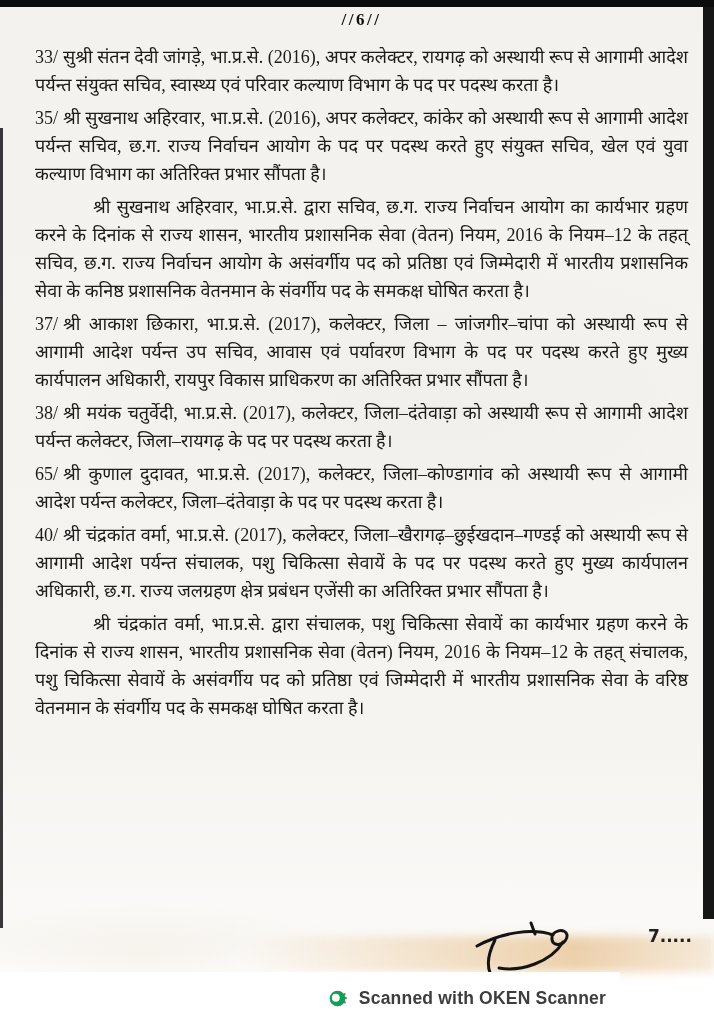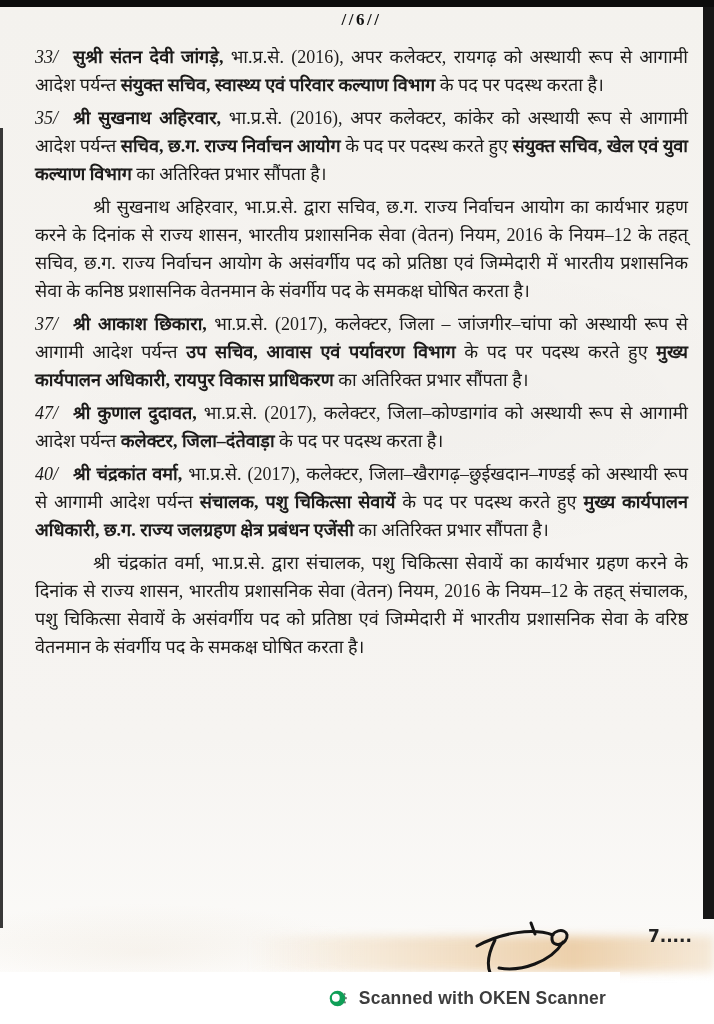--- a/index.html
+++ b/index.html
@@ -13,23 +13,23 @@
   }
   
   .border-top    { position:absolute; top:0; left:0; width:714px; height:7px; background:#0c0c0c; }
   .border-right  { position:absolute; top:7px; right:0; width:11px; height:912px; background:#161616; }
   .border-left   { position:absolute; top:128px; left:0; width:3px; height:800px; background:rgba(22,22,22,0.85); }
   
   .content { position:absolute; top:10px; left:35px; width:653px; color:#1c1b1a; }
   .page-header { text-align:center; font-size:17px; font-weight:700; letter-spacing:2.5px; margin:0 0 13px 0; color:#111; }
   .para { margin:0 0 5px 0; text-align:justify; font-size:18px; line-height:28px; }
   .para.gap-top { margin-top:12px; }
-  .para .pnum { margin-right:15px;font-style:italic; }
+  .para .pnum { margin-right:5px; }
   .para.indent { text-indent:58px; }
-  .seg.bold { font-weight:700; }
+  .seg.bold { font-weight:400; }
   
   .smudge {
     position:absolute; top:936px; left:250px; width:464px; height:36px; pointer-events:none;
     background:linear-gradient(90deg, rgba(229,188,132,0) 0%, rgba(229,188,132,0.28) 25%, rgba(223,172,106,0.55) 70%, rgba(229,188,132,0.30) 98%);
     filter:blur(5px);
   }
   .signature { position:absolute; top:918px; left:455px; }
   .continuation { position:absolute; top:926px; right:22px; font-size:17px; font-weight:700; color:#222; font-family:"DejaVu Sans",sans-serif; }
   .scan-footer {
     position:absolute; left:0; bottom:0; width:620px; height:52px; background:#ffffff;
@@ -54,22 +54,23 @@
     <p class="para"><span class="pnum">33/</span><span><span class="seg bold">सुश्री संतन देवी जांगड़े,</span><span class="seg"> भा.प्र.से. (2016), अपर कलेक्टर, रायगढ़ को अस्थायी रूप से आगामी आदेश पर्यन्त </span><span class="seg bold">संयुक्त सचिव, स्वास्थ्य एवं परिवार कल्याण विभाग</span><span class="seg"> के पद पर पदस्थ करता है।</span></span></p>
 
 
     <p class="para"><span class="pnum">35/</span><span><span class="seg bold">श्री सुखनाथ अहिरवार,</span><span class="seg"> भा.प्र.से. (2016), अपर कलेक्टर, कांकेर को अस्थायी रूप से आगामी आदेश पर्यन्त </span><span class="seg bold">सचिव, छ.ग. राज्य निर्वाचन आयोग</span><span class="seg"> के पद पर पदस्थ करते हुए </span><span class="seg bold">संयुक्त सचिव, खेल एवं युवा कल्याण विभाग</span><span class="seg"> का अतिरिक्त प्रभार सौंपता है।</span></span></p>
 
     <p class="para indent"><span><span class="seg">श्री सुखनाथ अहिरवार, भा.प्र.से. द्वारा सचिव, छ.ग. राज्य निर्वाचन आयोग का कार्यभार ग्रहण करने के दिनांक से राज्य शासन, भारतीय प्रशासनिक सेवा (वेतन) नियम, 2016 के नियम–12 के तहत् सचिव, छ.ग. राज्य निर्वाचन आयोग के असंवर्गीय पद को प्रतिष्ठा एवं जिम्मेदारी में भारतीय प्रशासनिक सेवा के कनिष्ठ प्रशासनिक वेतनमान के संवर्गीय पद के समकक्ष घोषित करता है।</span></span></p>
 
 
     <p class="para"><span class="pnum">37/</span><span><span class="seg bold">श्री आकाश छिकारा,</span><span class="seg"> भा.प्र.से. (2017), कलेक्टर, जिला – जांजगीर–चांपा को अस्थायी रूप से आगामी आदेश पर्यन्त </span><span class="seg bold">उप सचिव, आवास एवं पर्यावरण विभाग</span><span class="seg"> के पद पर पदस्थ करते हुए </span><span class="seg bold">मुख्य कार्यपालन अधिकारी, रायपुर विकास प्राधिकरण</span><span class="seg"> का अतिरिक्त प्रभार सौंपता है।</span></span></p>
 
+    <p class="para"><span class="pnum">38/</span><span><span class="seg bold">श्री मयंक चतुर्वेदी,</span><span class="seg"> भा.प्र.से. (2017), कलेक्टर, जिला–दंतेवाड़ा को अस्थायी रूप से आगामी आदेश पर्यन्त </span><span class="seg bold">कलेक्टर, जिला–रायगढ़</span><span class="seg"> के पद पर पदस्थ करता है।</span></span></p>
 
-    <p class="para"><span class="pnum">47/</span><span><span class="seg bold">श्री कुणाल दुदावत,</span><span class="seg"> भा.प्र.से. (2017), कलेक्टर, जिला–कोण्डागांव को अस्थायी रूप से आगामी आदेश पर्यन्त </span><span class="seg bold">कलेक्टर, जिला–दंतेवाड़ा</span><span class="seg"> के पद पर पदस्थ करता है।</span></span></p>
+    <p class="para"><span class="pnum">65/</span><span><span class="seg bold">श्री कुणाल दुदावत,</span><span class="seg"> भा.प्र.से. (2017), कलेक्टर, जिला–कोण्डागांव को अस्थायी रूप से आगामी आदेश पर्यन्त </span><span class="seg bold">कलेक्टर, जिला–दंतेवाड़ा</span><span class="seg"> के पद पर पदस्थ करता है।</span></span></p>
 
     <p class="para"><span class="pnum">40/</span><span><span class="seg bold">श्री चंद्रकांत वर्मा,</span><span class="seg"> भा.प्र.से. (2017), कलेक्टर, जिला–खैरागढ़–छुईखदान–गण्डई को अस्थायी रूप से आगामी आदेश पर्यन्त </span><span class="seg bold">संचालक, पशु चिकित्सा सेवायें</span><span class="seg"> के पद पर पदस्थ करते हुए </span><span class="seg bold">मुख्य कार्यपालन अधिकारी, छ.ग. राज्य जलग्रहण क्षेत्र प्रबंधन एजेंसी</span><span class="seg"> का अतिरिक्त प्रभार सौंपता है।</span></span></p>
 
     <p class="para indent"><span><span class="seg">श्री चंद्रकांत वर्मा, भा.प्र.से. द्वारा संचालक, पशु चिकित्सा सेवायें का कार्यभार ग्रहण करने के दिनांक से राज्य शासन, भारतीय प्रशासनिक सेवा (वेतन) नियम, 2016 के नियम–12 के तहत् संचालक, पशु चिकित्सा सेवायें के असंवर्गीय पद को प्रतिष्ठा एवं जिम्मेदारी में भारतीय प्रशासनिक सेवा के वरिष्ठ वेतनमान के संवर्गीय पद के समकक्ष घोषित करता है।</span></span></p>
   </div>
 
   <div class="smudge"></div>
 
   <svg class="signature" viewBox="0 0 150 75" width="150" height="75" aria-hidden="true">
     <g fill="none" stroke="#141414" stroke-width="3" stroke-linecap="round">

